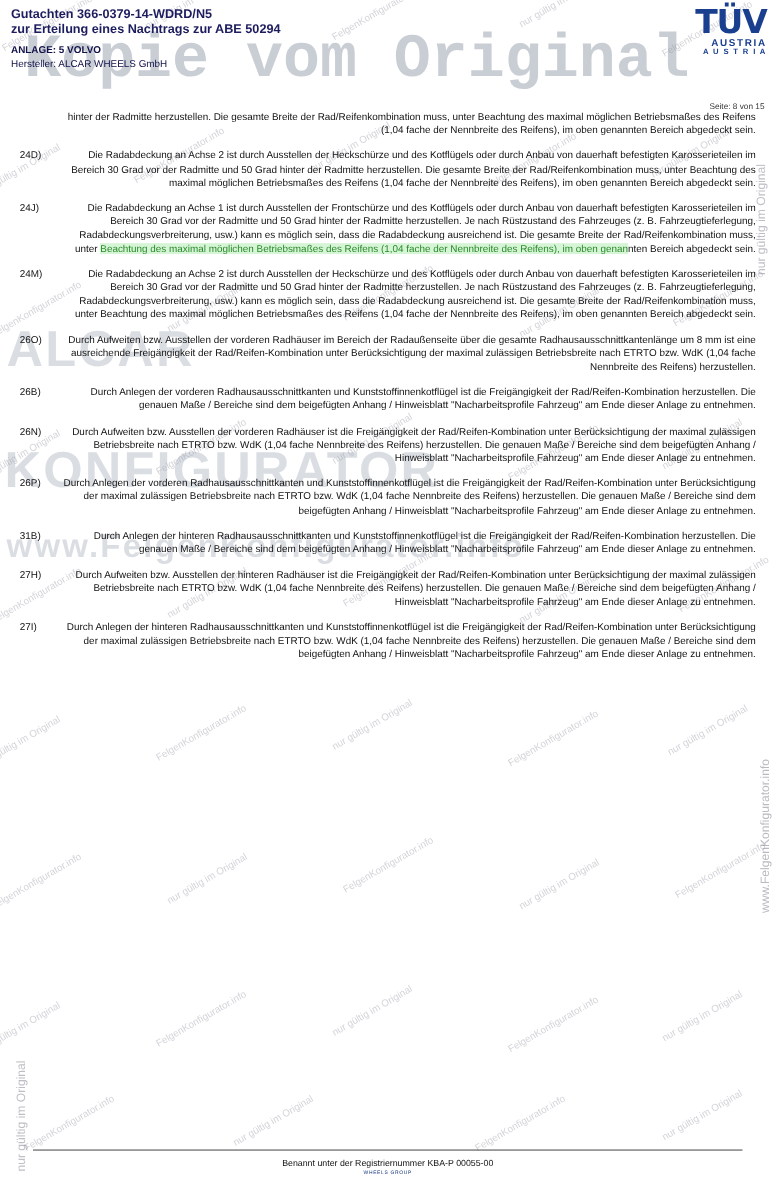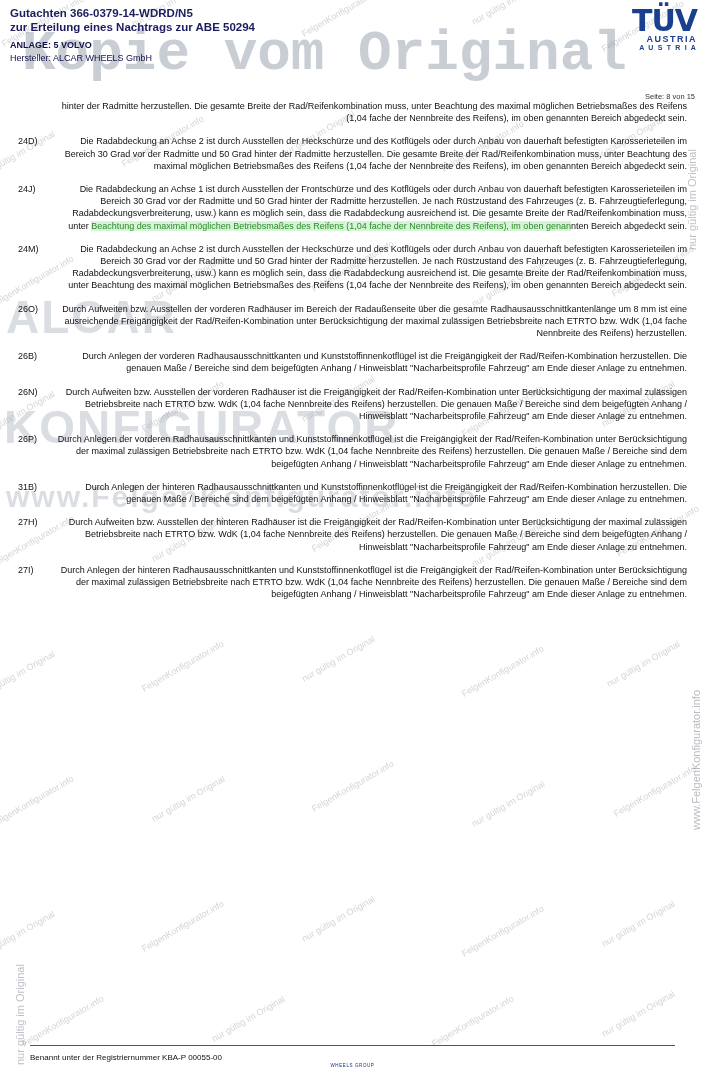--- a/index.html
+++ b/index.html
@@ -160,21 +160,21 @@
     right: 0;
     bottom: 0;
     z-index: 10;
     padding: 0 30px 6px 30px;
   }
   .footer-rule {
     border-top: 1px solid #555;
     margin: 0 0 6px 0;
   }
   .footer-text {
-    text-align: left;
+    text-align: center;
     font-size: 8px;
     line-height: 11px;
     color: #111;
   }
   .footer-logo {
     margin: 8px auto 4px auto;
     display: flex;
     align-items: center;
     justify-content: center;
     gap: 6px;

